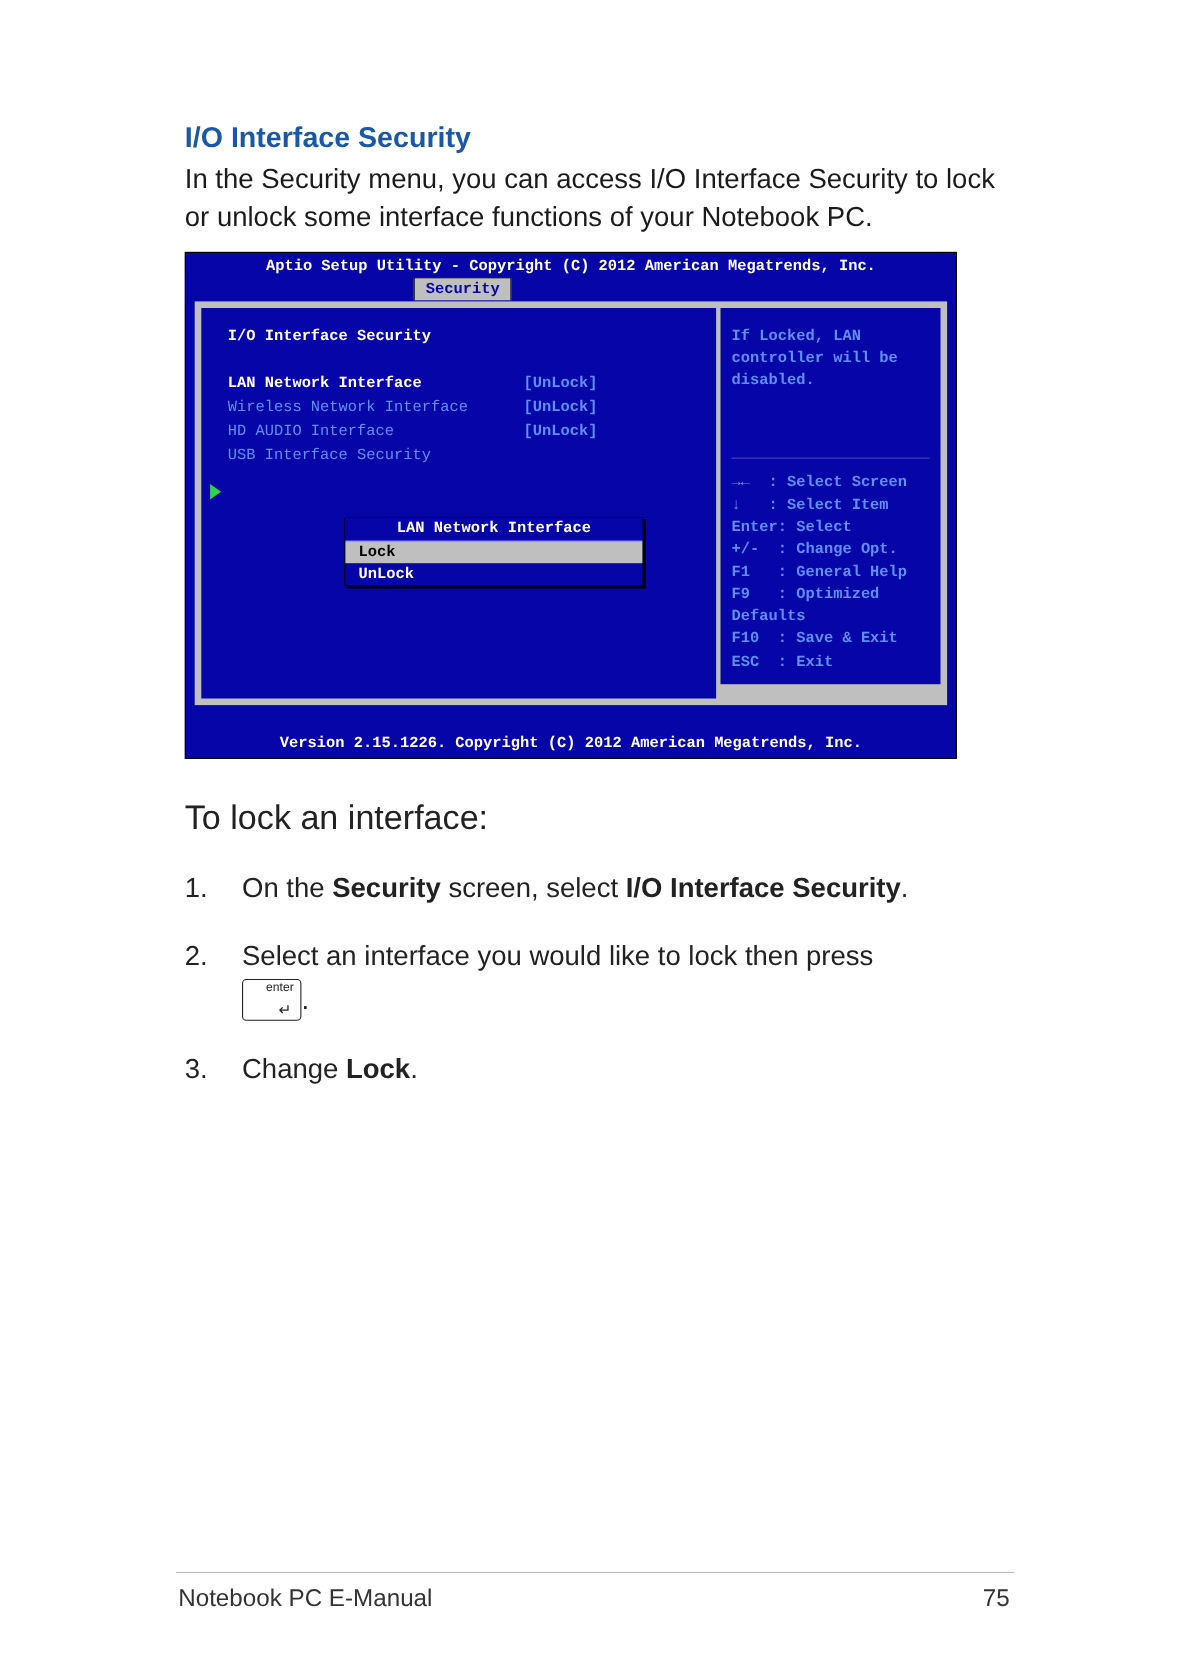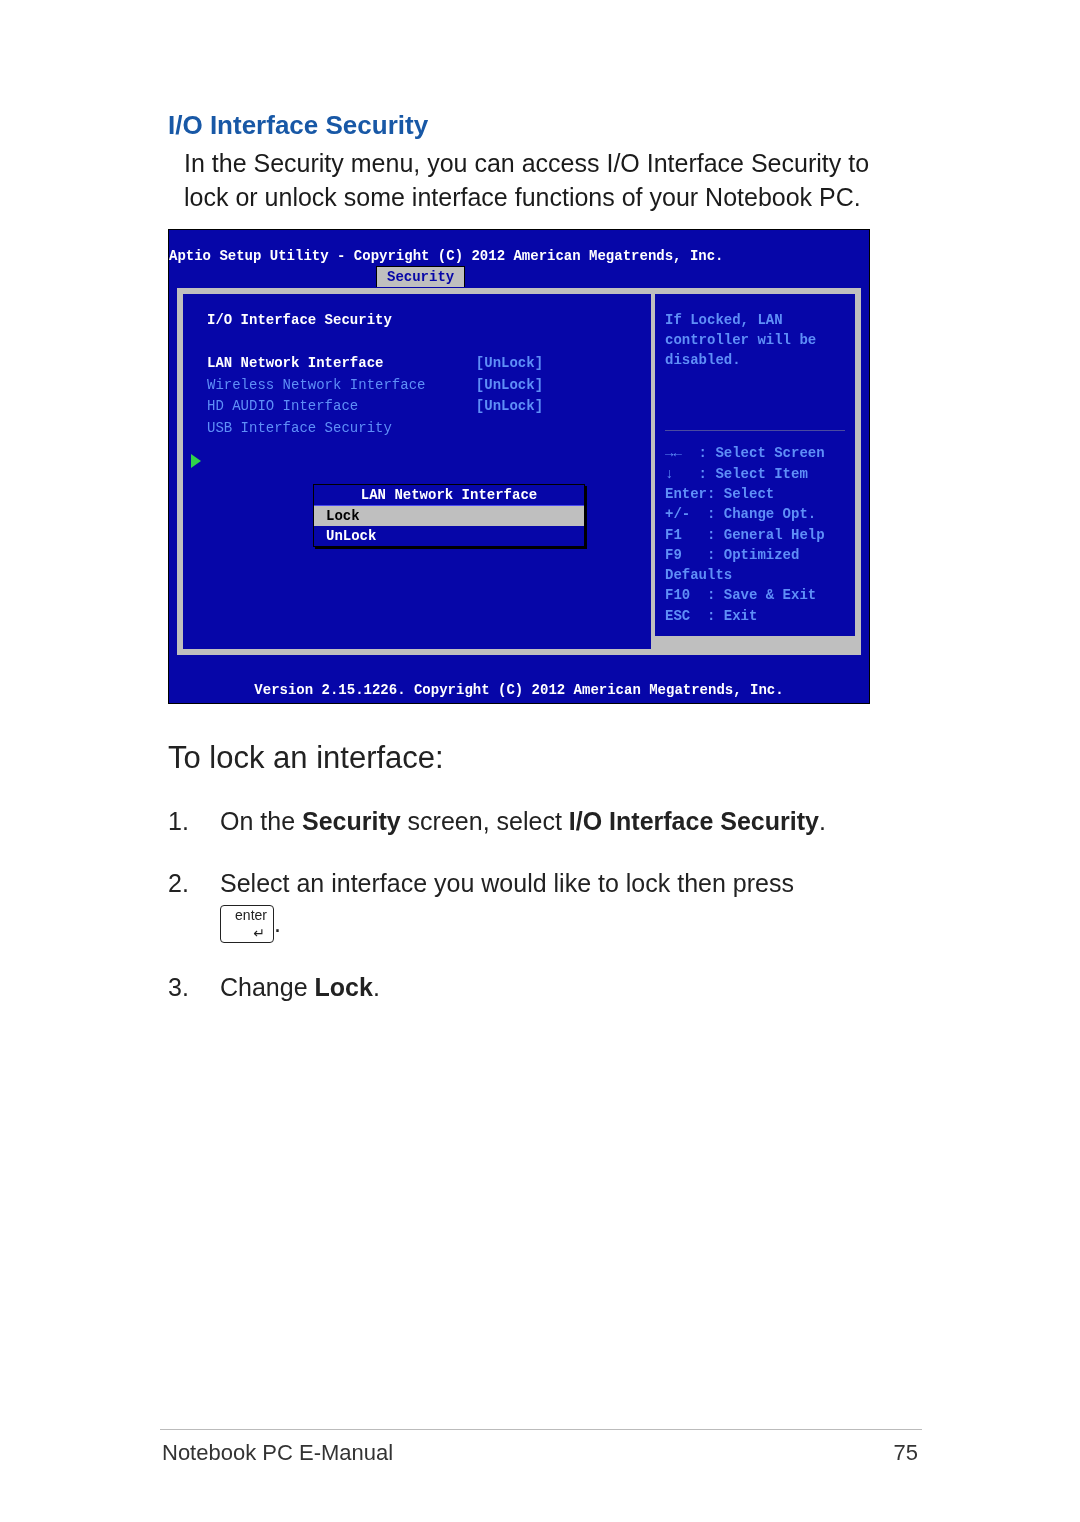--- a/index.html
+++ b/index.html
@@ -18,36 +18,37 @@
   }
   .heading {
     color: #1858a6;
     font-weight: 700;
     font-size: 26px;
     margin: 0 0 6px 0;
   }
   .intro {
     font-size: 25px;
     line-height: 1.35;
-    margin: 0 0 14px 16px;
+    margin: 0 0 14px 0;
     color: #1b1b1b;
   }
   
   .bios {
     width: 700px;
     margin: 0 0 32px 0;
     background: #0606a8;
     font-family: "Courier New", monospace;
     font-size: 14px;
     color: #fff;
     border: 1px solid #000;
   }
   .bios-header {
-    color: #fff;
-    padding: 18px 0 2px 0;
+    text-align: center;
+    color: #fff;
+    padding: 4px 0 2px 0;
     font-weight: bold;
   }
   .bios-tabrow {
     background: #0606a8;
     height: 22px;
     position: relative;
   }
   .bios-tab {
     position: absolute;
     left: 207px;
@@ -156,21 +157,21 @@
     width: 54px;
     height: 38px;
     vertical-align: middle;
     position: relative;
     top: -2px;
     text-align: right;
     padding: 2px 6px 0 0;
     box-sizing: border-box;
   }
   .enter-key .lbl {
-    font-size: 14px;
+    font-size: 11px;
     display: block;
     line-height: 1;
   }
   .enter-key .arrow::before {
     content: "↵";
     font-size: 14px;
     position: absolute;
     right: 8px;
     top: 16px;
   }

